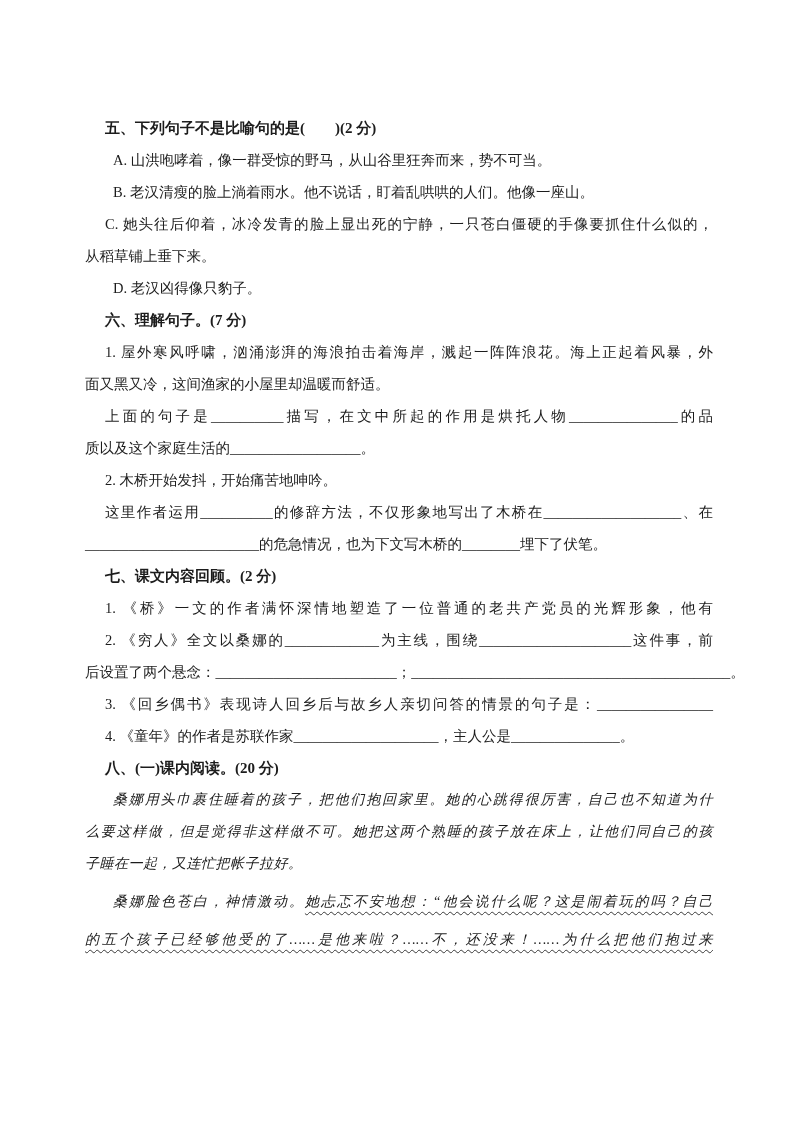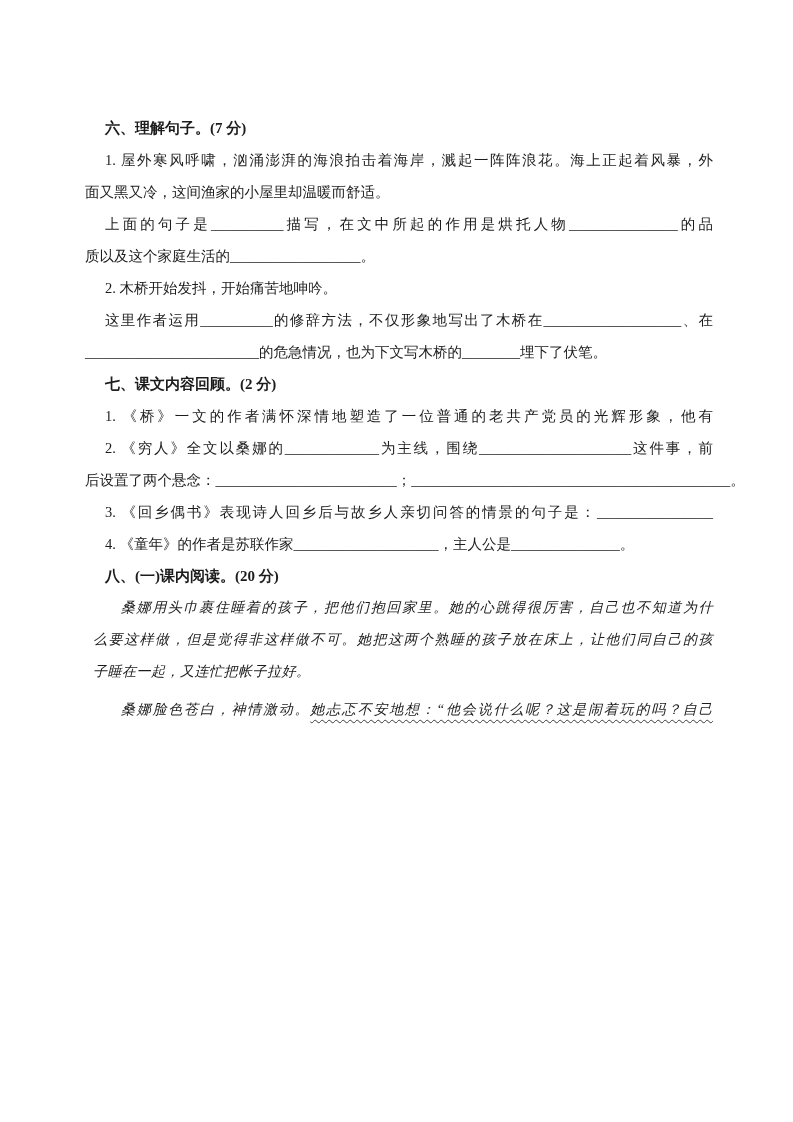--- a/index.html
+++ b/index.html
@@ -26,38 +26,45 @@
   .ind2{ padding-left:20px; }
   .just{
     white-space:normal;
     text-align:justify;
     text-align-last:justify;
   }
   .kai{
     font-style:italic;
     font-size:14px;
     letter-spacing:0.5px;
-    margin-left:8px;
   }
   .gap{ height:6px; }
   .wavy{
     text-decoration-line:underline;
     text-decoration-style:wavy;
     text-decoration-thickness:1px;
     text-decoration-color:#3a3a3a;
     text-underline-offset:5px;
     font-style:italic;
   }
 </style>
 </head>
 <body>
 
 <div class="page">
   <div class="doc">
 
+    <div>
+      <div class="ln h">五、下列句子不是比喻句的是(　　)(2 分)</div>
+      <div class="ln ind">A. 山洪咆哮着，像一群受惊的野马，从山谷里狂奔而来，势不可当。</div>
+      <div class="ln ind">B. 老汉清瘦的脸上淌着雨水。他不说话，盯着乱哄哄的人们。他像一座山。</div>
+      <div class="ln ind2 just">C. 她头往后仰着，冰冷发青的脸上显出死的宁静，一只苍白僵硬的手像要抓住什么似的，</div>
+      <div class="ln">从稻草铺上垂下来。</div>
+      <div class="ln ind">D. 老汉凶得像只豹子。</div>
+    </div>
 
     <div>
       <div class="ln h">六、理解句子。(7 分)</div>
       <div class="ln ind2 just">1. 屋外寒风呼啸，汹涌澎湃的海浪拍击着海岸，溅起一阵阵浪花。海上正起着风暴，外</div>
       <div class="ln">面又黑又冷，这间渔家的小屋里却温暖而舒适。</div>
       <div class="ln ind2 just">上面的句子是__________描写，在文中所起的作用是烘托人物_______________的品</div>
       <div class="ln">质以及这个家庭生活的__________________。</div>
       <div class="ln ind2">2. 木桥开始发抖，开始痛苦地呻吟。</div>
       <div class="ln ind2 just">这里作者运用__________的修辞方法，不仅形象地写出了木桥在___________________、在</div>
       <div class="ln">________________________的危急情况，也为下文写木桥的________埋下了伏笔。</div>
@@ -73,16 +80,17 @@
     </div>
 
     <div>
       <div class="ln h">八、(一)课内阅读。(20 分)</div>
       <div class="ln ind kai just">桑娜用头巾裹住睡着的孩子，把他们抱回家里。她的心跳得很厉害，自己也不知道为什</div>
       <div class="ln kai just">么要这样做，但是觉得非这样做不可。她把这两个熟睡的孩子放在床上，让他们同自己的孩</div>
       <div class="ln kai">子睡在一起，又连忙把帐子拉好。</div>
       <div class="gap"></div>
       <div class="ln ind kai just"><span>桑娜脸色苍白，神情激动。</span><span class="wavy">她忐忑不安地想：“他会说什么呢？这是闹着玩的吗？自己</span></div>
       <div class="gap"></div>
+      <div class="ln kai just"><span class="wavy">的五个孩子已经够他受的了……是他来啦？……不，还没来！……为什么把他们抱过来</span></div>
     </div>
 
   </div>
 </div>
 
 </body></html>

